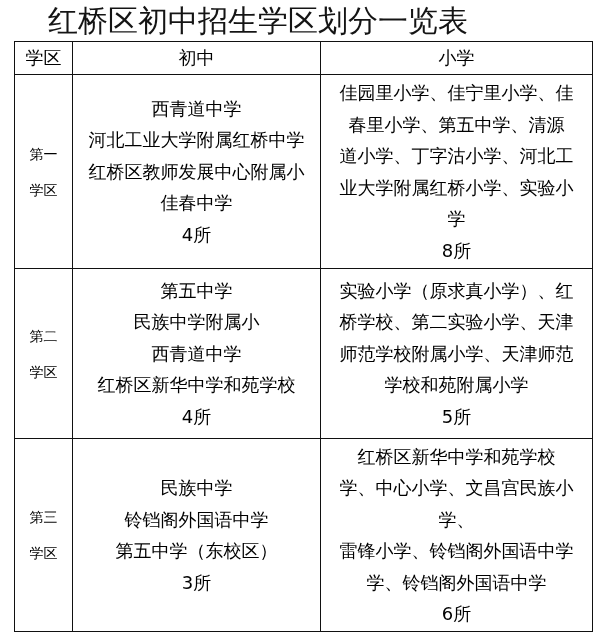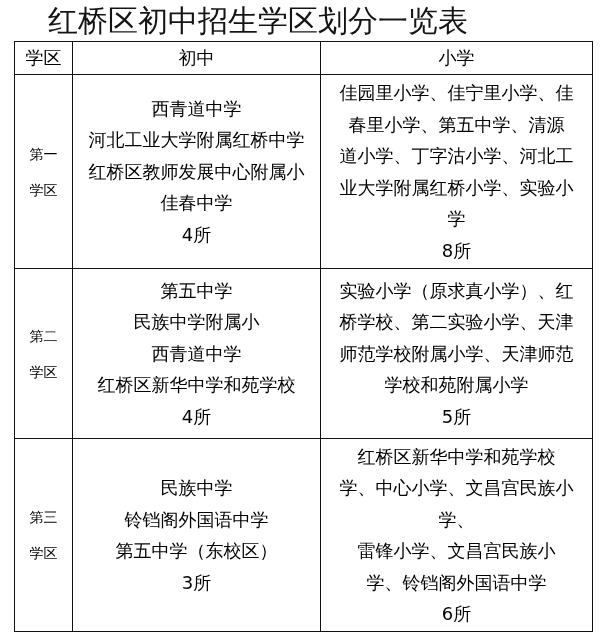--- a/index.html
+++ b/index.html
@@ -140,19 +140,19 @@
     <td>
       <span class="line">民族中学</span>
       <span class="line">铃铛阁外国语中学</span>
       <span class="line">第五中学（东校区）</span>
       <span class="line">3所</span>
     </td>
     <td class="primary-cell">
       <span class="line">红桥区新华中学和苑学校</span>
       <span class="line">学、中心小学、文昌宫民族小</span>
       <span class="line">学、</span>
-      <span class="line">雷锋小学、文昌宫民族小</span>
+      <span class="line">雷锋小学、铃铛阁外国语中学</span>
       <span class="line">学、铃铛阁外国语中学</span>
       <span class="line">6所</span>
     </td>
   </tr>
 </tbody>
   </table>
 
 </body></html>

